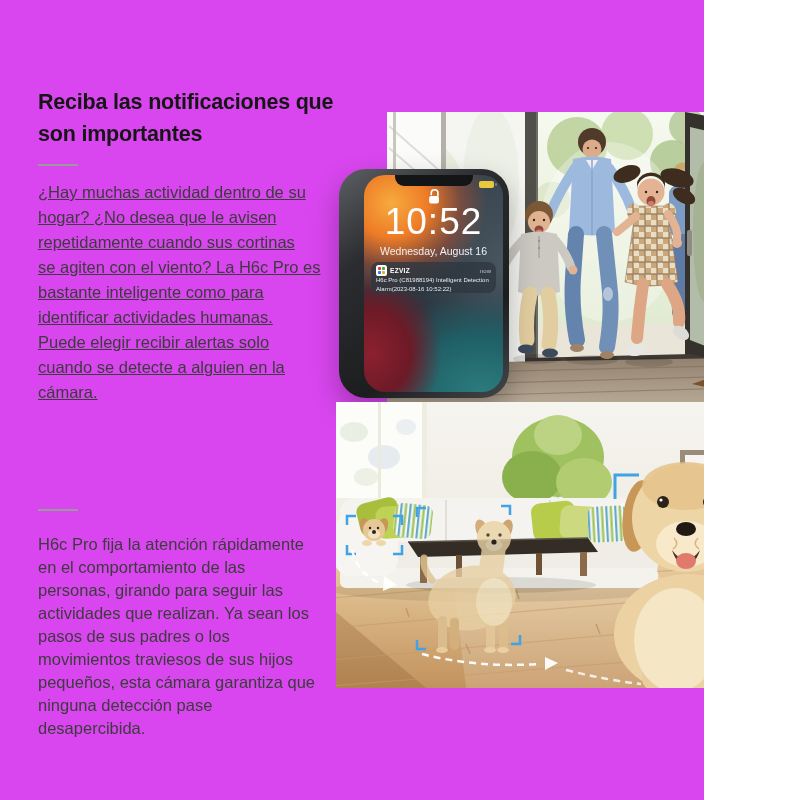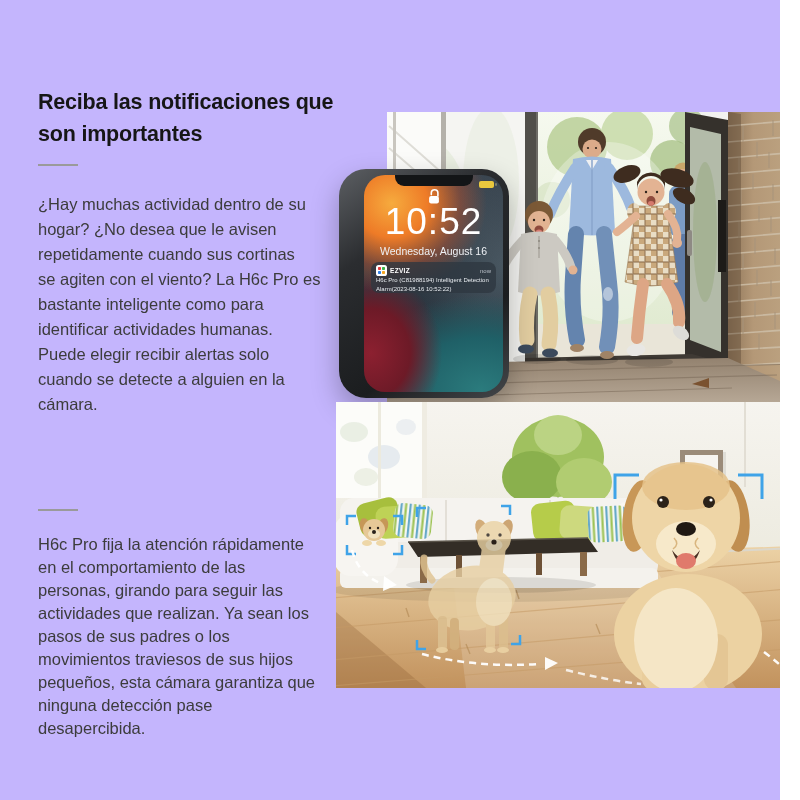--- a/index.html
+++ b/index.html
@@ -1,23 +1,23 @@
 <!DOCTYPE html>
 <html><head>
 <meta charset="utf-8">
 <style>
   html,body{margin:0;padding:0;background:#ffffff;}
-  .page{position:relative;width:780px;height:800px;background:#c4b5fd;overflow:hidden;
+  .page{position:relative;width:704px;height:800px;background:#d946ef;overflow:hidden;
         font-family:"Liberation Sans",sans-serif;}
   .copy{position:absolute;left:38px;width:356px;}
   .heading{margin:0;font-size:21.5px;line-height:32px;font-weight:700;color:#161616;
            white-space:pre;letter-spacing:-0.2px;}
   .divider{position:absolute;left:38px;width:40px;height:2px;background:#9a9a9a;}
   .body-text{margin:0;font-size:16.5px;color:#3c3c3c;white-space:pre;}
-  #body1{position:absolute;left:38px;top:192px;line-height:25px;}
+  #body1{position:absolute;left:38px;top:180px;line-height:25px;text-decoration:underline;}
   #body2{position:absolute;left:38px;top:533px;line-height:23px;}
   #copy1{top:86px;} #copy2{top:434px;}
   #divider1{top:164px;} #divider2{top:509px;}
   .photo{position:absolute;overflow:hidden;}
   #family-photo{left:387px;top:112px;width:413px;height:290px;}
   #tracking-photo{left:336px;top:402px;width:464px;height:286px;}
   .photo svg{display:block;width:100%;height:100%;}
   
   .phone{position:absolute;left:339px;top:169px;width:170px;height:229px;border-radius:27px;
          background:linear-gradient(145deg,#5c5f63 0%,#2b2d30 30%,#1b1d1f 70%,#44474a 100%);

